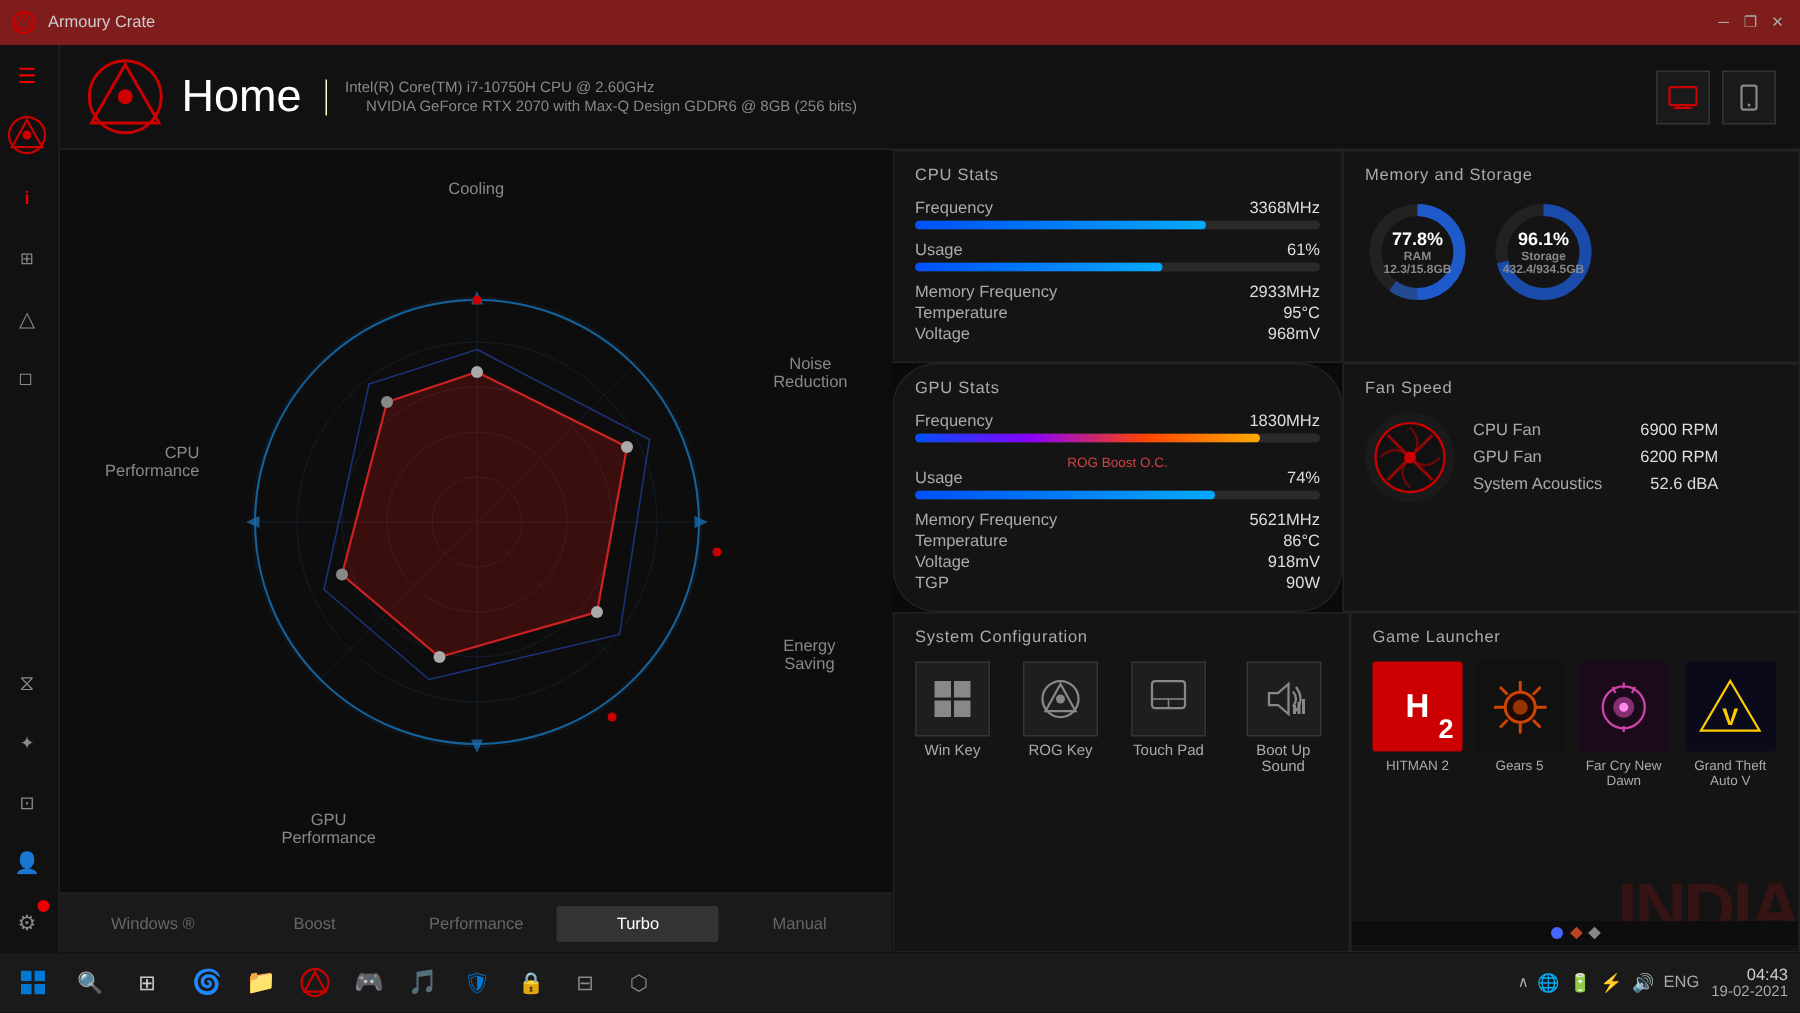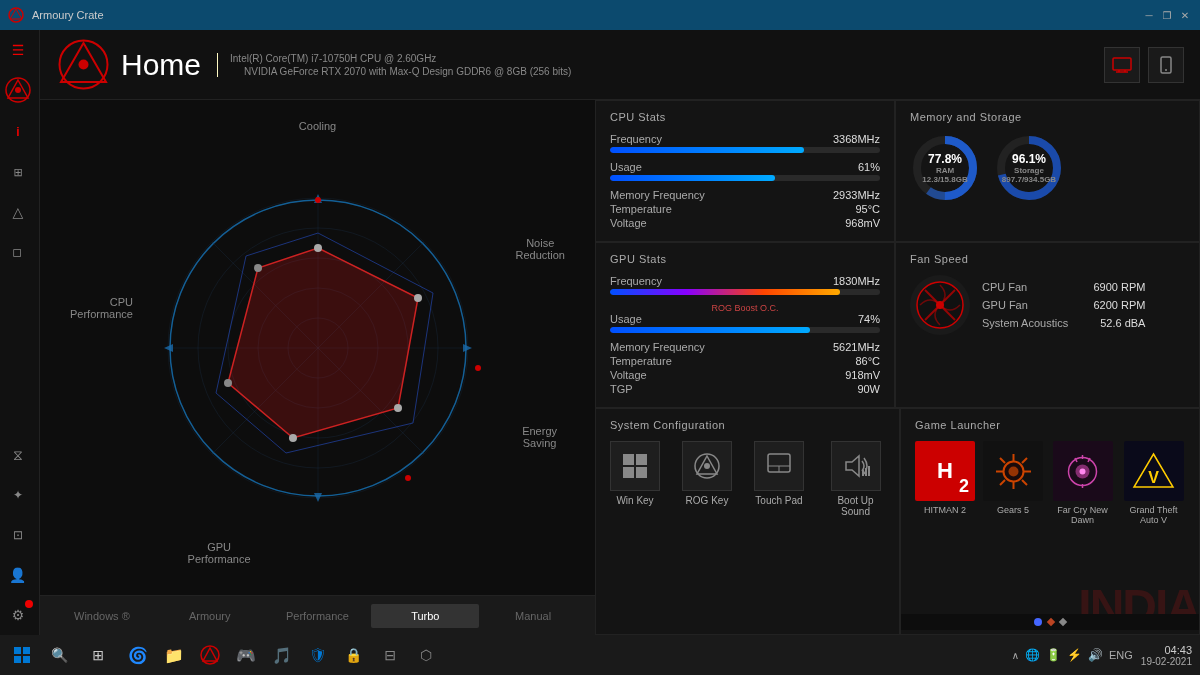--- a/index.html
+++ b/index.html
@@ -8,21 +8,21 @@
       height: 675px;
       background: #0a0a0a;
       font-family: 'Segoe UI', Arial, sans-serif;
       overflow: hidden;
       color: #fff;
     }
 
     
     .title-bar {
       height: 30px;
-      background: #0c4a6e;
+      background: #7f1d1d;
       display: flex;
       align-items: center;
       padding: 0 8px;
       justify-content: space-between;
     }
     .title-bar-left {
       display: flex;
       align-items: center;
       gap: 8px;
     }
@@ -639,21 +639,21 @@
             <circle cx="120" cy="100" r="4" fill="#888"></circle>
 
             <circle cx="180" cy="32" r="3" fill="#cc0000"></circle>
             <circle cx="340" cy="200" r="3" fill="#cc0000"></circle>
             <circle cx="270" cy="310" r="3" fill="#cc0000"></circle>
           </svg>
         </div>
 
         <div class="perf-bar">
           <div class="perf-option">Windows ®</div>
-          <div class="perf-option">Armoury</div>
+          <div class="perf-option">Boost</div>
           <div class="perf-option">Performance</div>
           <div class="perf-option active">Turbo</div>
           <div class="perf-option">Manual</div>
         </div>
       </div>
 
       <div class="right-section">
 
         <div class="top-stats">
 
@@ -711,32 +711,32 @@
 
               <div style="display:flex;flex-direction:column;align-items:center;gap:4px;">
                 <div class="donut-container">
                   <svg width="70" height="70" viewBox="0 0 70 70">
                     <circle cx="35" cy="35" r="28" fill="none" stroke="#222" stroke-width="8"></circle>
                     <circle cx="35" cy="35" r="28" fill="none" stroke="#1a4aaa" stroke-width="8" stroke-dasharray="169 175.9" stroke-dashoffset="44" transform="rotate(-90 35 35)"></circle>
                   </svg>
                   <div class="donut-label" style="font-size:13px;">
                     <div style="font-size:12px;font-weight:bold;">96.1%</div>
                     <div style="font-size:8px;color:#888;">Storage</div>
-                    <div style="font-size:8px;color:#888;">897.7/934.5GB</div>
+                    <div style="font-size:8px;color:#888;">432.4/934.5GB</div>
                   </div>
                 </div>
               </div>
             </div>
           </div>
 
         </div>
 
         <div class="middle-stats">
 
-          <div class="panel gpu-panel" style="flex:1;min-width:0;">
+          <div class="panel gpu-panel" style="flex:1;min-width:0;border-radius:29px;">
             <div class="panel-title">GPU Stats</div>
 
             <div class="stat-row">
               <span class="stat-label">Frequency</span>
               <span class="stat-value">1830MHz</span>
             </div>
             <div class="progress-wrapper">
               <div class="progress-bar-container">
                 <div class="progress-bar-fill gpu" style="width:85%"></div>
               </div>

